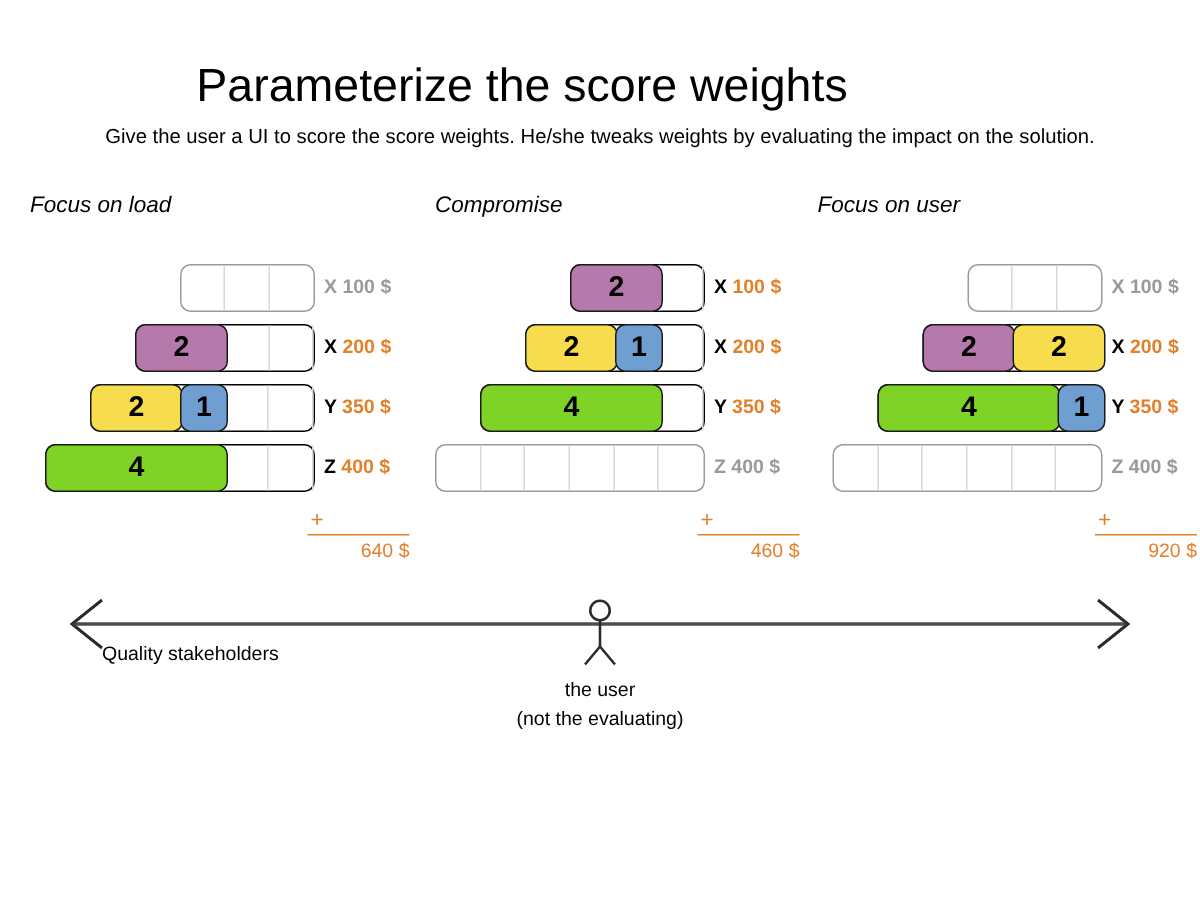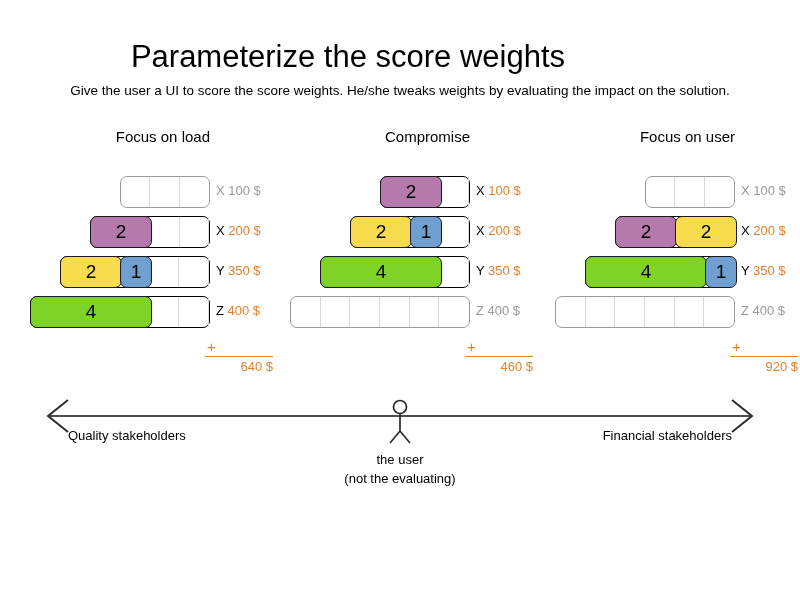--- a/index.html
+++ b/index.html
@@ -40,30 +40,32 @@
 
   
   .column {
     position: absolute;
     top: 128px;
   }
   .col-header {
     position: absolute;
     top: 0;
     width: 100%;
-    text-align: right;
+    text-align: left;
     font-size: 15px;
     color: #000;
+    font-style: italic;
   }
 
   .rows {
     position: absolute;
     top: 44px;
     left: 0;
     width: 100%;
+    font-weight: bold;
   }
 
   .row {
     position: relative;
     height: 40px;
   }
 
   
   .track {
     position: absolute;
@@ -367,19 +369,18 @@
     <polyline points="732,2 752,18 732,34" fill="none" stroke="#2b2b2b" stroke-width="2"></polyline>
 
     <g>
       <circle cx="400" cy="9" r="6.5" fill="#ffffff" stroke="#2b2b2b" stroke-width="1.7"></circle>
       <line x1="400" y1="15.5" x2="400" y2="33" stroke="#2b2b2b" stroke-width="1.7"></line>
       <line x1="400" y1="33" x2="390" y2="45" stroke="#2b2b2b" stroke-width="1.7"></line>
       <line x1="400" y1="33" x2="410" y2="45" stroke="#2b2b2b" stroke-width="1.7"></line>
     </g>
   </svg>
   <span class="axis-end-label" style="left:68px;">Quality stakeholders</span>
-  <span class="axis-end-label" style="right:68px;">Financial stakeholders</span>
 </div>
 
 <div id="user-caption">
   <span>the user</span><br>
   <span>(not the evaluating)</span>
 </div>
 
 </body></html>

